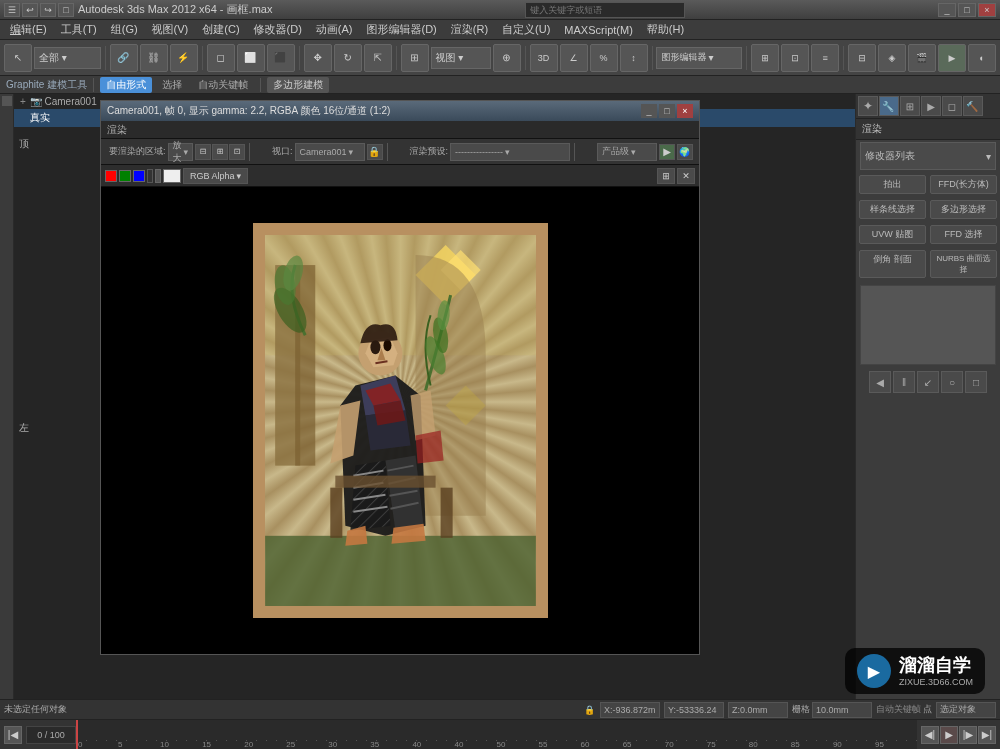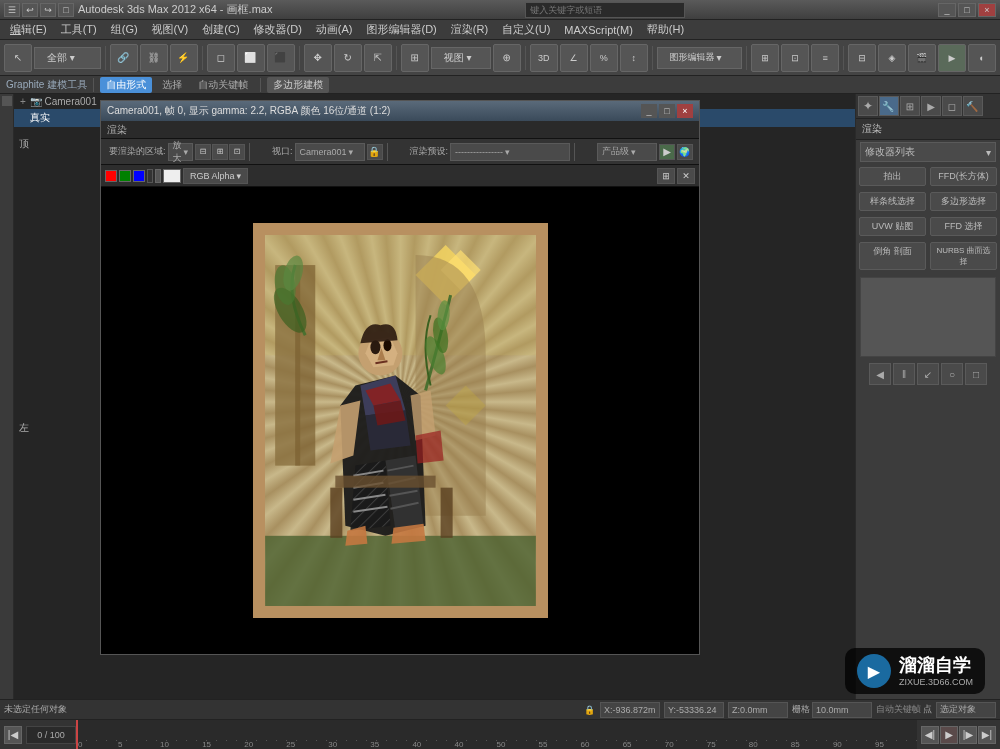--- a/index.html
+++ b/index.html
@@ -117,21 +117,21 @@
       height: 24px;
       background: #555;
       margin: 0 2px;
     }
     .toolbar-dropdown {
       height: 22px;
       background: #555;
       border: 1px solid #666;
       color: #ccc;
       font-size: 10px;
-      padding: 0 12px;
+      padding: 0 4px;
       cursor: pointer;
       display: flex;
       align-items: center;
       gap: 2px;
       min-width: 60px;
     }
 
     
     #scene-tree {
       position: absolute;
@@ -212,21 +212,21 @@
       display: flex;
       padding: 2px;
       gap: 2px;
     }
     .rs-btn-row .rs-btn {
       flex: 1;
       font-size: 9px;
     }
     .rs-dropdown {
       margin: 2px 4px;
-      height: 20px;
+      height: 28px;
       background: #4a4a4a;
       border: 1px solid #5a5a5a;
       color: #bbb;
       font-size: 10px;
       width: calc(100% - 8px);
       padding: 0 4px;
       display: flex;
       align-items: center;
       justify-content: space-between;
       cursor: pointer;

